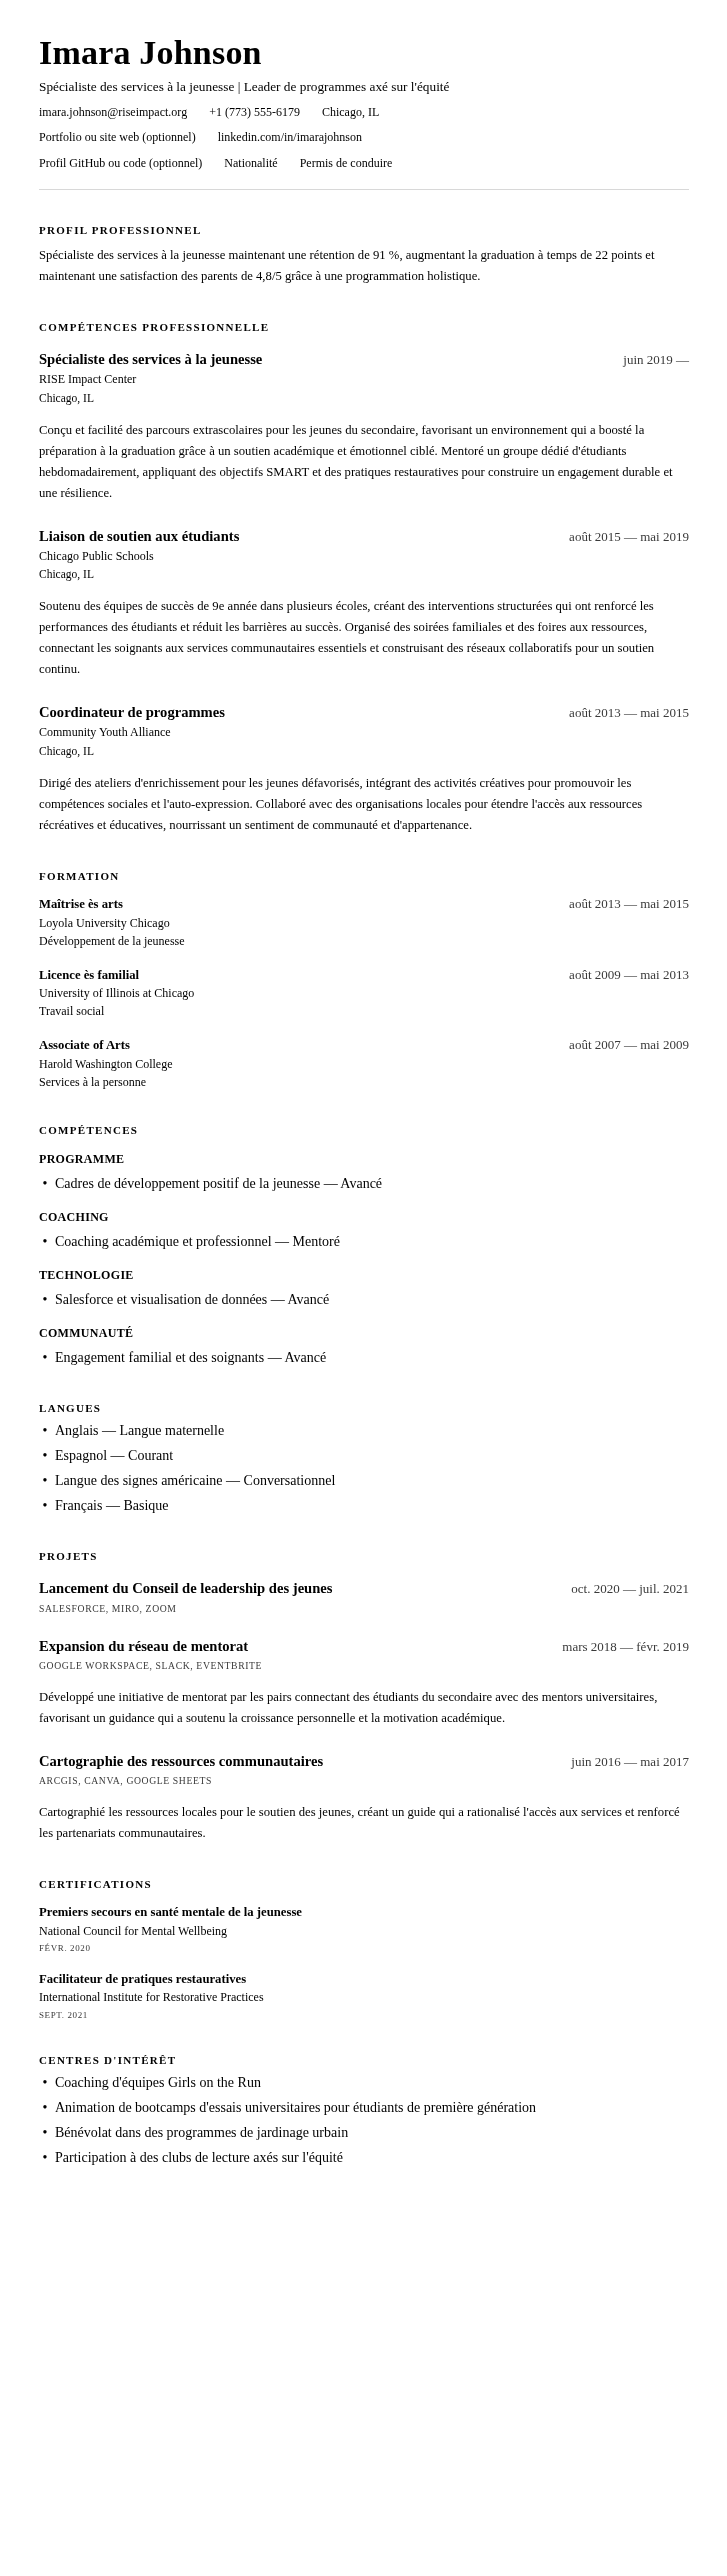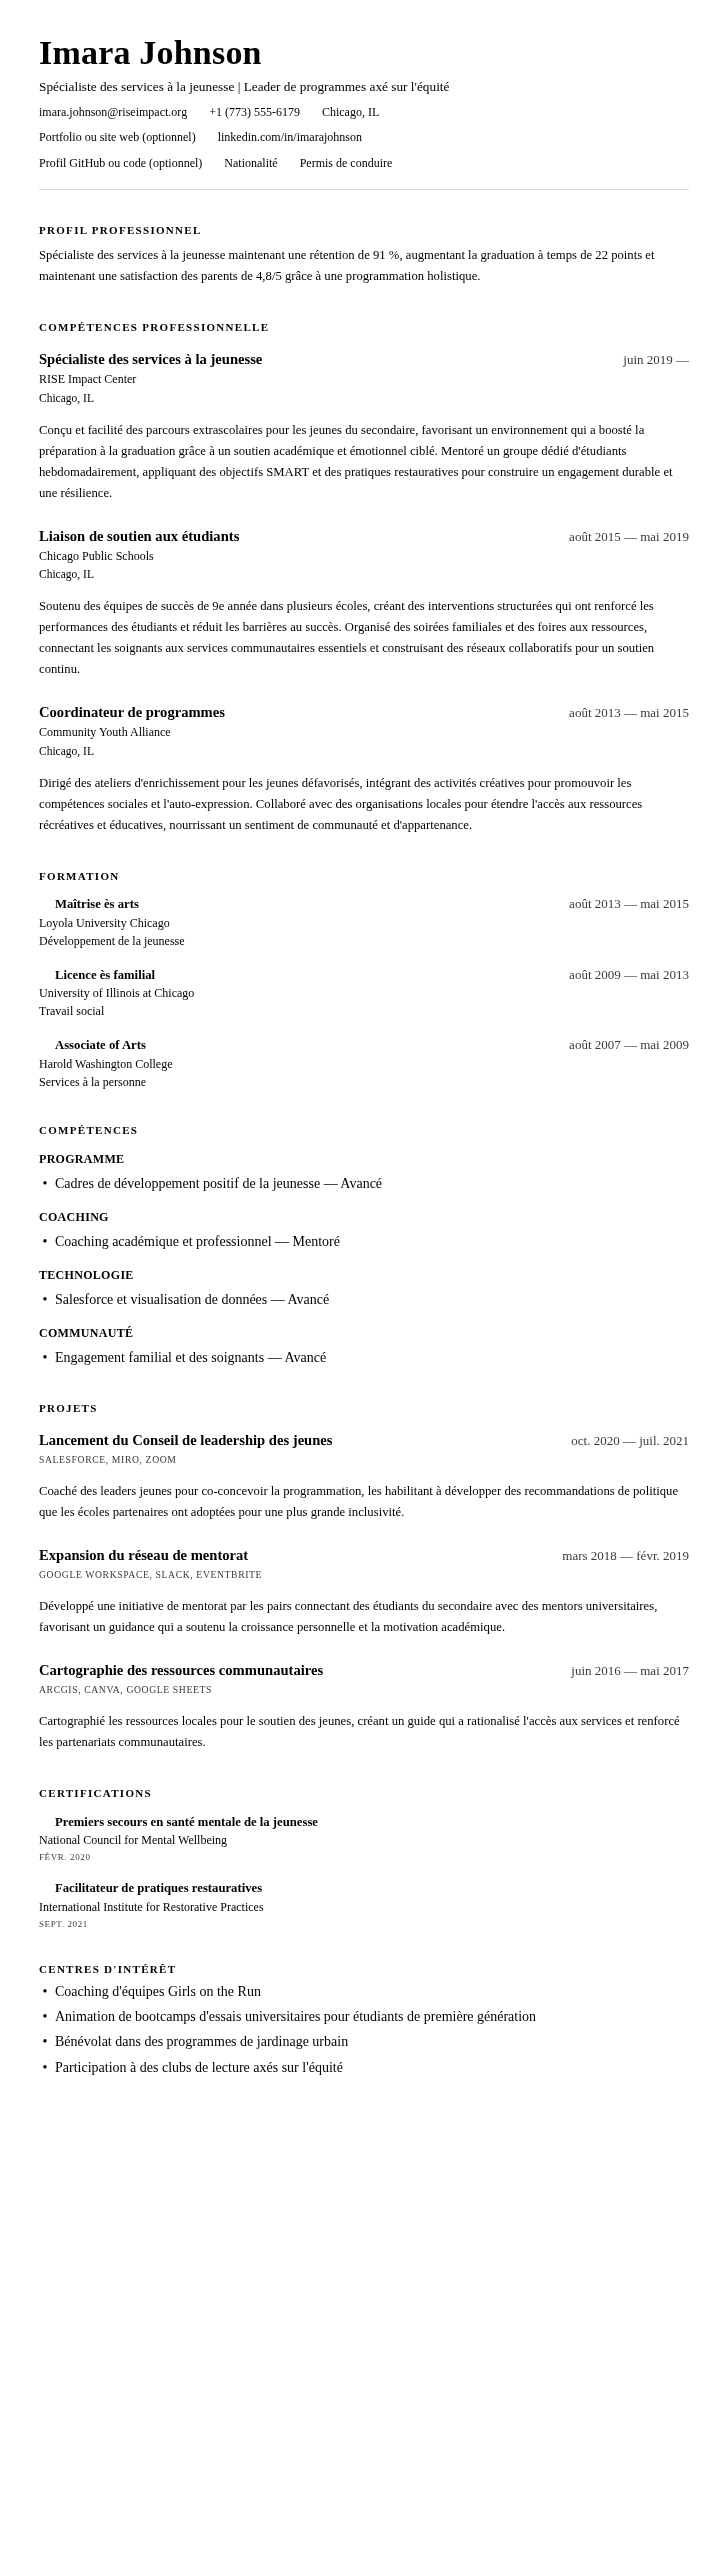--- a/index.html
+++ b/index.html
@@ -33,21 +33,21 @@
   .entry-head{display:flex;justify-content:space-between;align-items:baseline;gap:14.6px;}
   .entry-title{font-size:14.6px;font-weight:700;line-height:1.25;}
   .entry-dates{font-size:13px;color:var(--muted-color);white-space:nowrap;flex-shrink:0;}
   .entry-company{font-size:12px;margin-top:3.6px;}
   .entry-location{font-size:11.5px;margin-top:4.9px;}
   .entry-tools{font-size:9.7px;letter-spacing:0.6px;color:var(--muted-color);margin-top:4.9px;}
   .entry-desc{font-size:12.7px;line-height:1.65;margin-top:16px;}
   
   .entry-sm{margin-top:14.6px;}
   .entry-sm + .entry-sm{margin-top:18px;}
-  .entry-sm-title{font-size:12.7px;font-weight:700;line-height:1.3;margin-left:16px;}
+  .entry-sm-title{font-size:12.7px;font-weight:700;line-height:1.3;}
   .entry-sm-line{font-size:12px;margin-top:3px;}
   .entry-sm-caps{font-size:9px;letter-spacing:0.6px;color:var(--muted-color);margin-top:4.2px;}
   
   .skill-cat{margin-top:16px;}
   .skill-cat-name{font-size:12px;font-weight:700;letter-spacing:0.3px;}
   
   ul.bullets{list-style:none;margin-top:6px;}
   ul.bullets li{
     position:relative;
     padding-left:16px;
@@ -184,31 +184,39 @@
     </div>
 
     <div class="skill-cat">
       <h3 class="skill-cat-name">COMMUNAUTÉ</h3>
       <ul class="bullets">
         <li>Engagement familial et des soignants — Avancé</li>
       </ul>
     </div>
   </section>
 
+  <section class="section">
+    <h2 class="section-heading">LANGUES</h2>
+    <ul class="bullets">
+      <li>Anglais — Langue maternelle</li>
+      <li>Espagnol — Courant</li>
+      <li>Langue des signes américaine — Conversationnel</li>
+      <li>Français — Basique</li>
+    </ul>
+  </section>
 
   <section class="section">
     <h2 class="section-heading">PROJETS</h2>
 
     <article class="entry">
       <div class="entry-head">
         <h3 class="entry-title">Lancement du Conseil de leadership des jeunes</h3>
         <span class="entry-dates">oct. 2020 — juil. 2021</span>
       </div>
       <p class="entry-tools">SALESFORCE, MIRO, ZOOM</p>
-      <p class="entry-desc">Coaché des leaders jeunes pour co-concevoir la programmation, les habilitant à développer des recommandations de politique que les écoles partenaires ont adoptées pour une plus grande inclusivité.</p>
     </article>
 
     <article class="entry">
       <div class="entry-head">
         <h3 class="entry-title">Expansion du réseau de mentorat</h3>
         <span class="entry-dates">mars 2018 — févr. 2019</span>
       </div>
       <p class="entry-tools">GOOGLE WORKSPACE, SLACK, EVENTBRITE</p>
       <p class="entry-desc">Développé une initiative de mentorat par les pairs connectant des étudiants du secondaire avec des mentors universitaires, favorisant un guidance qui a soutenu la croissance personnelle et la motivation académique.</p>
     </article>

